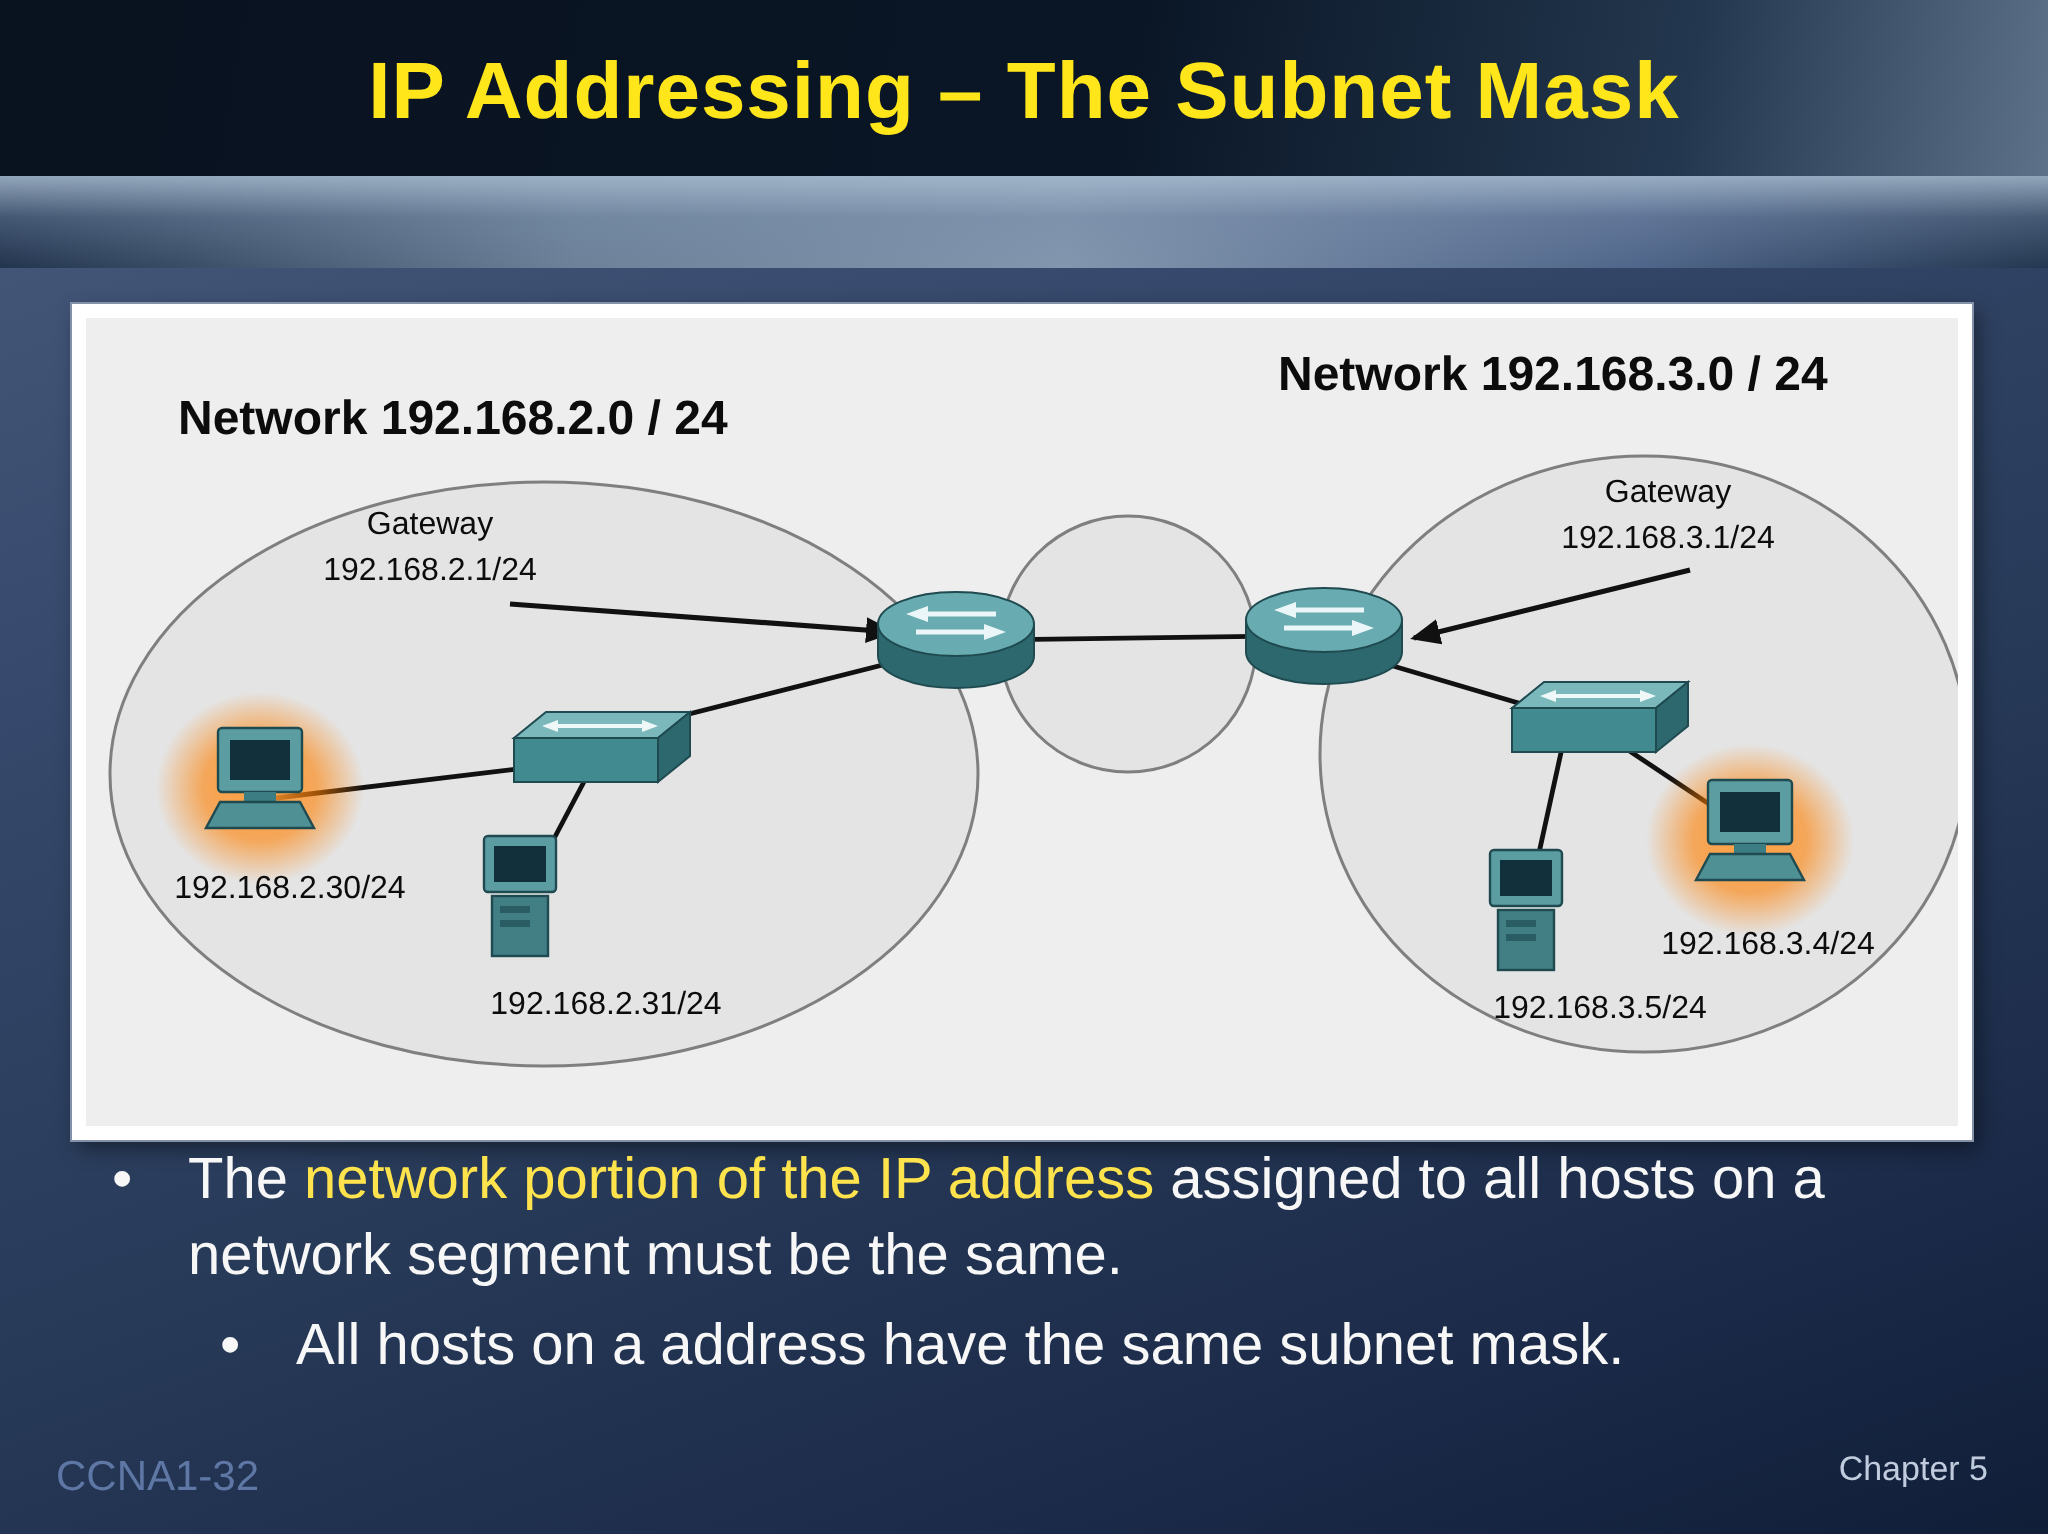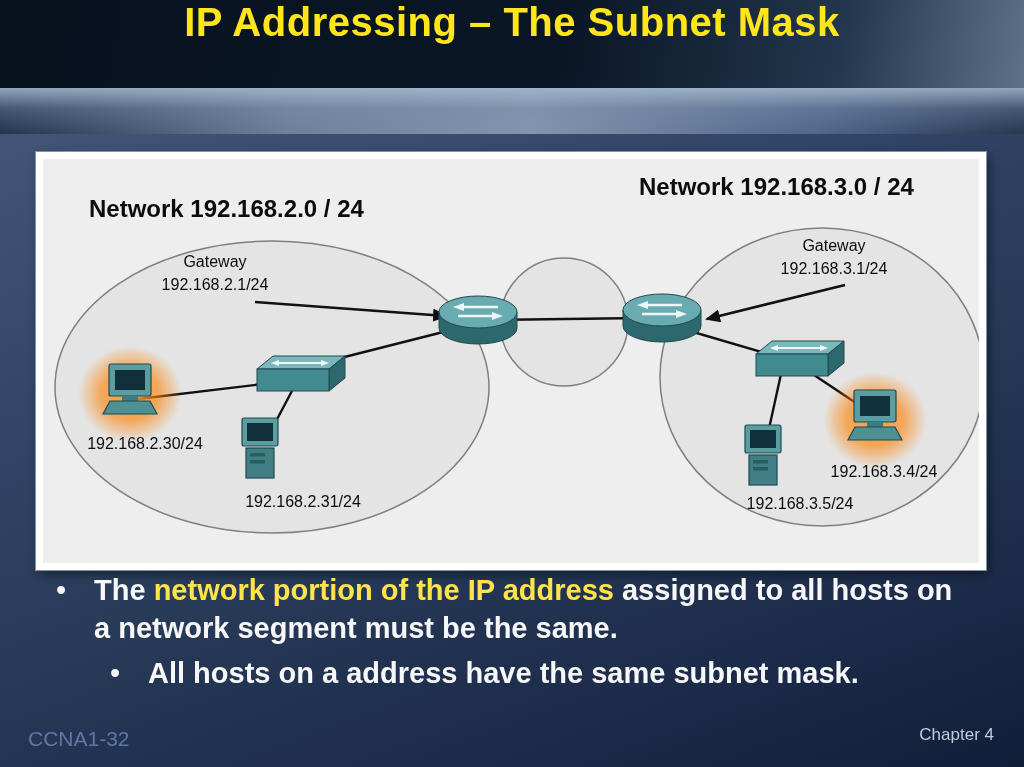--- a/index.html
+++ b/index.html
@@ -7,21 +7,21 @@
     position:relative; width:1024px; height:767px; overflow:hidden;
     font-family:"Liberation Sans", sans-serif;
     background: linear-gradient(160deg, #4a5d7e 0%, #37496c 30%, #273a58 60%, #1a2947 85%, #101e38 100%);
   }
   
   .title-bar {
     position:absolute; top:0; left:0; width:100%; height:88px;
     background: linear-gradient(100deg, #09121f 0%, #0a1626 55%, #23374e 82%, #5d7288 100%);
   }
   .title-bar h1 {
-    margin:0; text-align:center;
+    margin:0; padding-top:24px; text-align:center;
     font-size:40px; font-weight:bold; color:#ffe61a; letter-spacing:0.5px;
   }
   .title-streak {
     position:absolute; top:88px; left:0; width:100%; height:46px;
     background:
       linear-gradient(to bottom, rgba(165,185,205,0.85) 0%, rgba(120,140,170,0.40) 45%, rgba(60,80,115,0) 100%),
       linear-gradient(to right, #22344e 0%, #6d8299 28%, #8296ae 52%, #50668a 80%, #233750 100%);
   }
   
   .diagram-frame {
@@ -36,21 +36,21 @@
   svg text { font-family:"Liberation Sans", sans-serif; fill:#0c0c0c; }
   .net-title { font-size:24px; font-weight:bold; }
   .lbl { font-size:16px; }
   .mid { text-anchor:middle; }
   
   .bullets { position:absolute; left:0; top:572px; width:100%; color:#f7f7f7; }
   .bullet-row { display:flex; align-items:flex-start; }
   .bullet-row.main { padding-left:56px; font-size:29px; line-height:1.3; }
   .bullet-row.sub  { padding-left:110px; font-size:29px; line-height:1.25; margin-top:8px; }
   .dot { width:38px; flex:0 0 38px; }
-  .bullet-text { max-width:880px;font-weight:bold; }
+  .bullet-text { max-width:880px; }
   .hl { color:#ffe34d; }
   
   .footer-left  { position:absolute; left:28px;  bottom:16px; font-size:21px; color:#5f77a5; }
   .footer-right { position:absolute; right:30px; bottom:22px; font-size:17px; color:#c0cbdd; }
 </style>
 </head>
 <body>
 
 <div class="slide">
 
@@ -152,14 +152,14 @@
       <span class="dot">•</span>
       <div class="bullet-text"><span>The </span><span class="hl">network portion of the IP address</span><span> assigned to all hosts on a network segment must be the same.</span></div>
     </div>
     <div class="bullet-row sub">
       <span class="dot">•</span>
       <div class="bullet-text">All hosts on a address have the same subnet mask.</div>
     </div>
   </div>
 
   <span class="footer-left">CCNA1-32</span>
-  <span class="footer-right">Chapter 4</span>
+  <span class="footer-right">Chapter 5</span>
 </div>
 
 </body></html>

